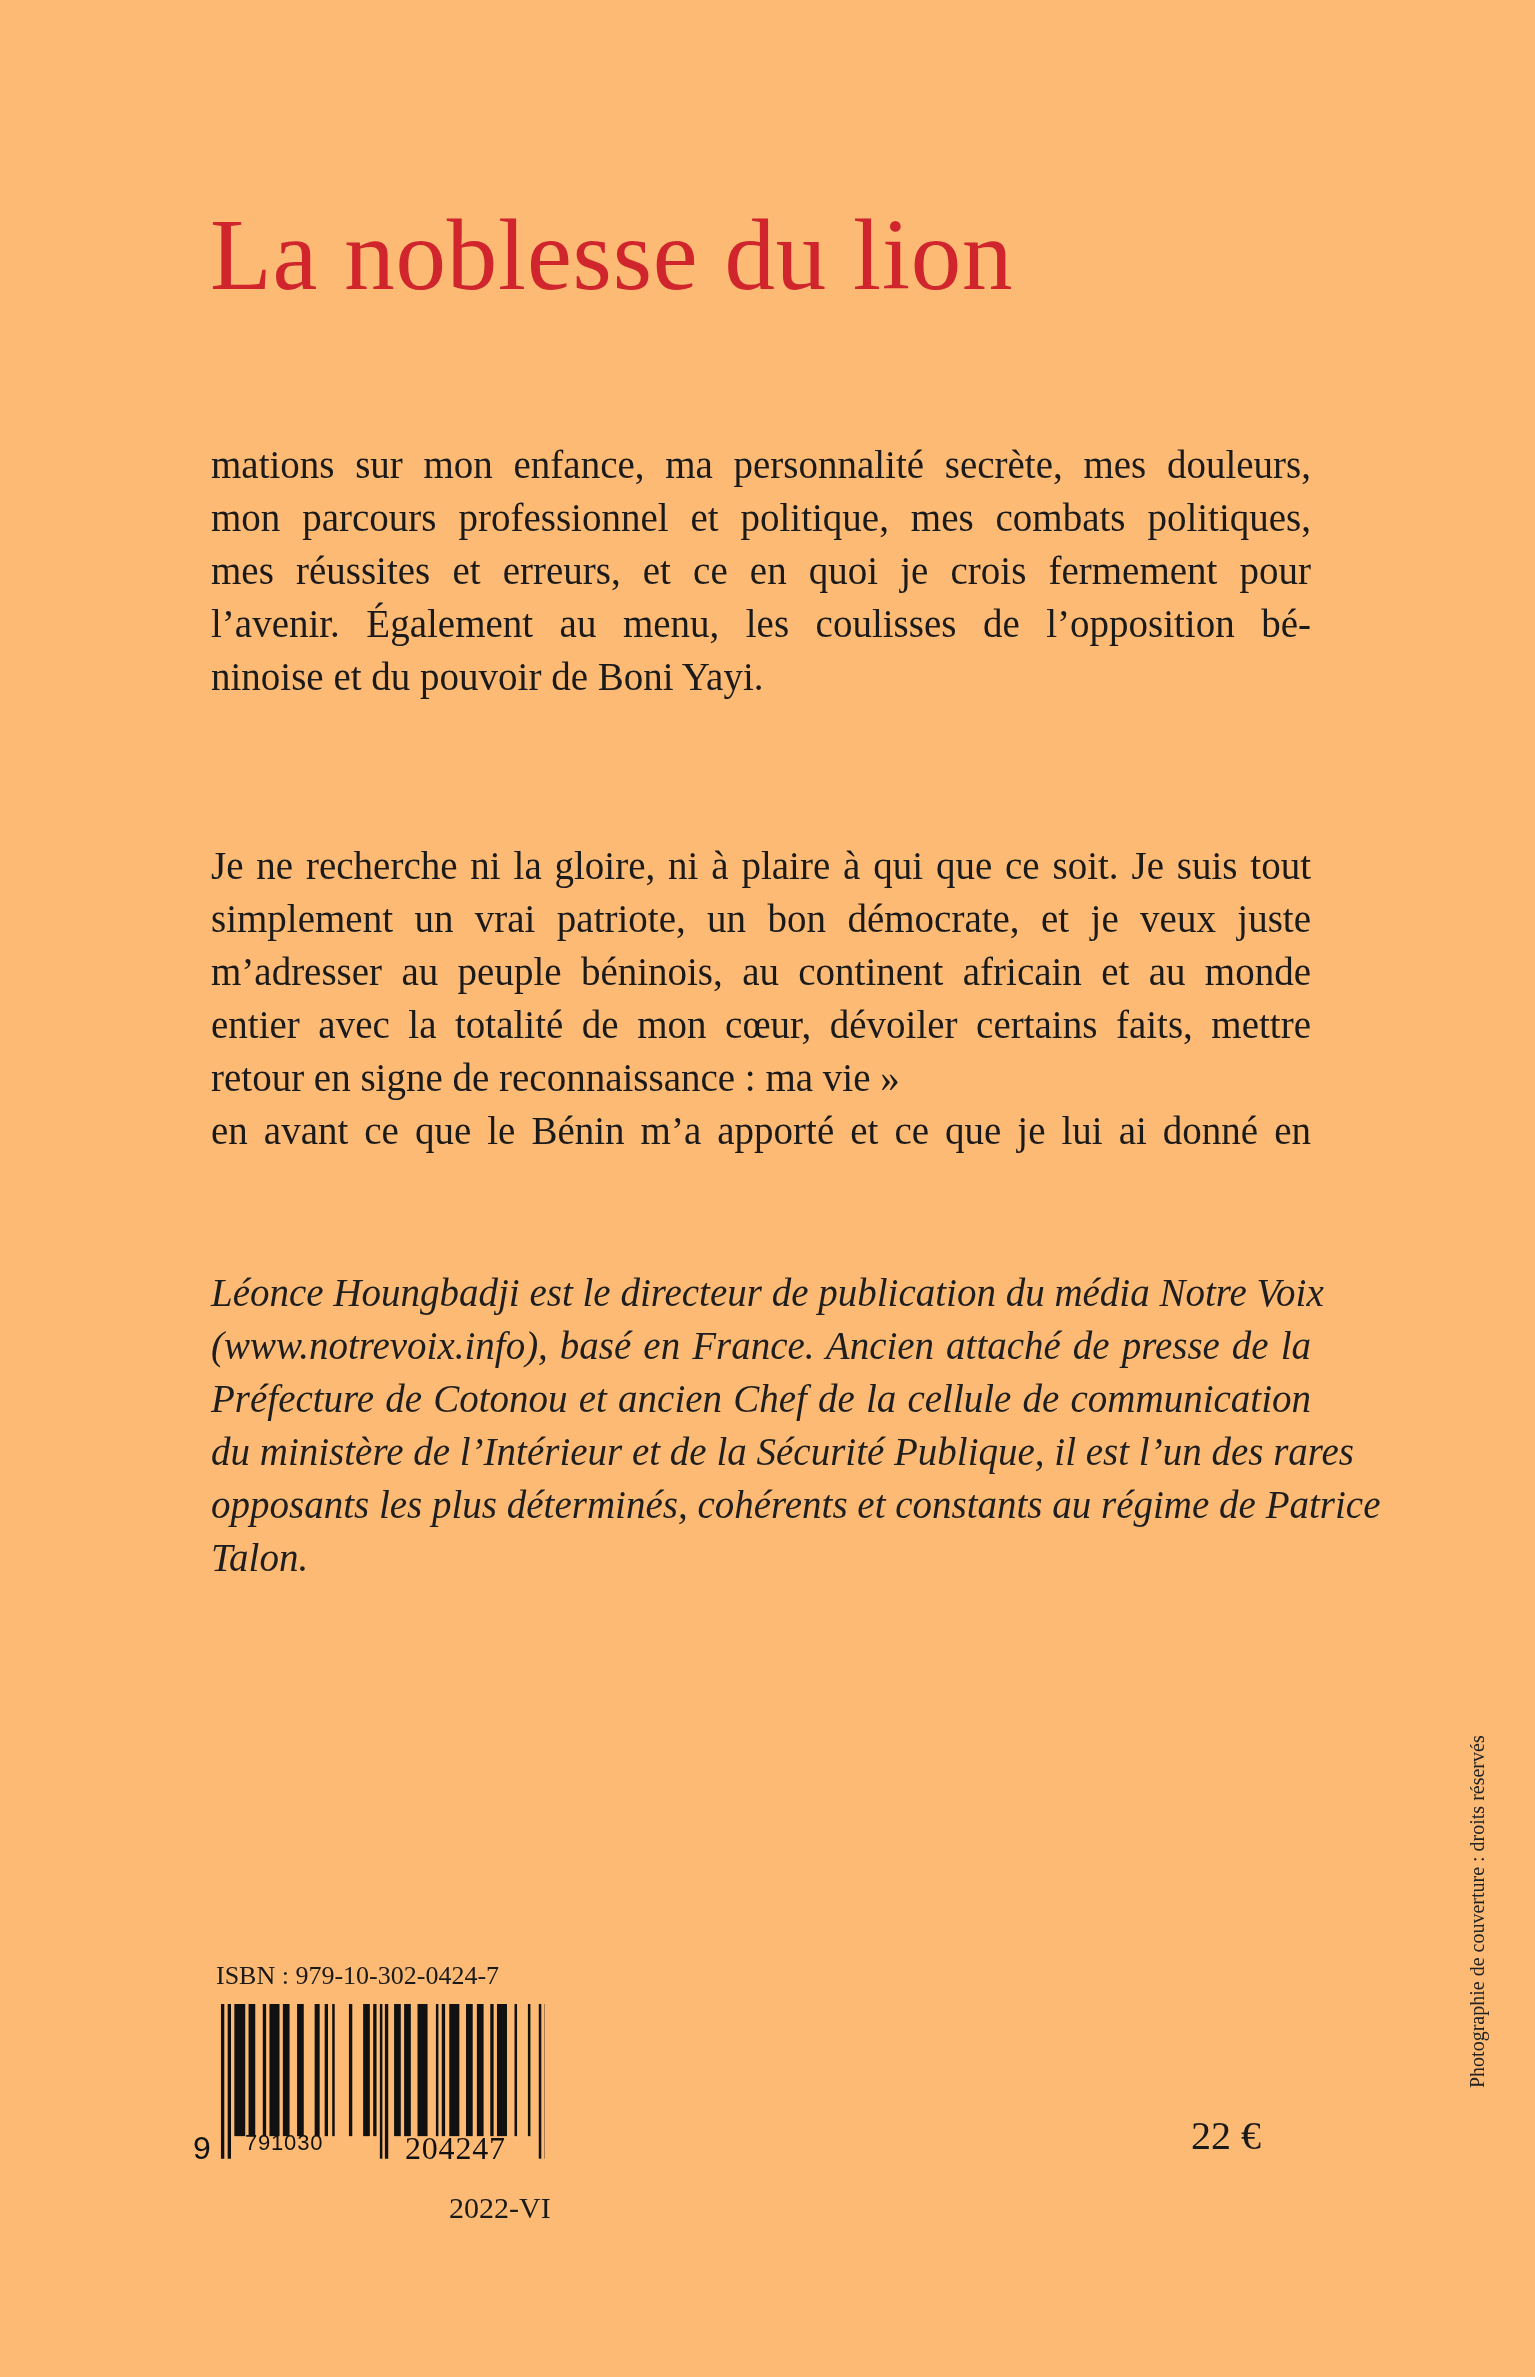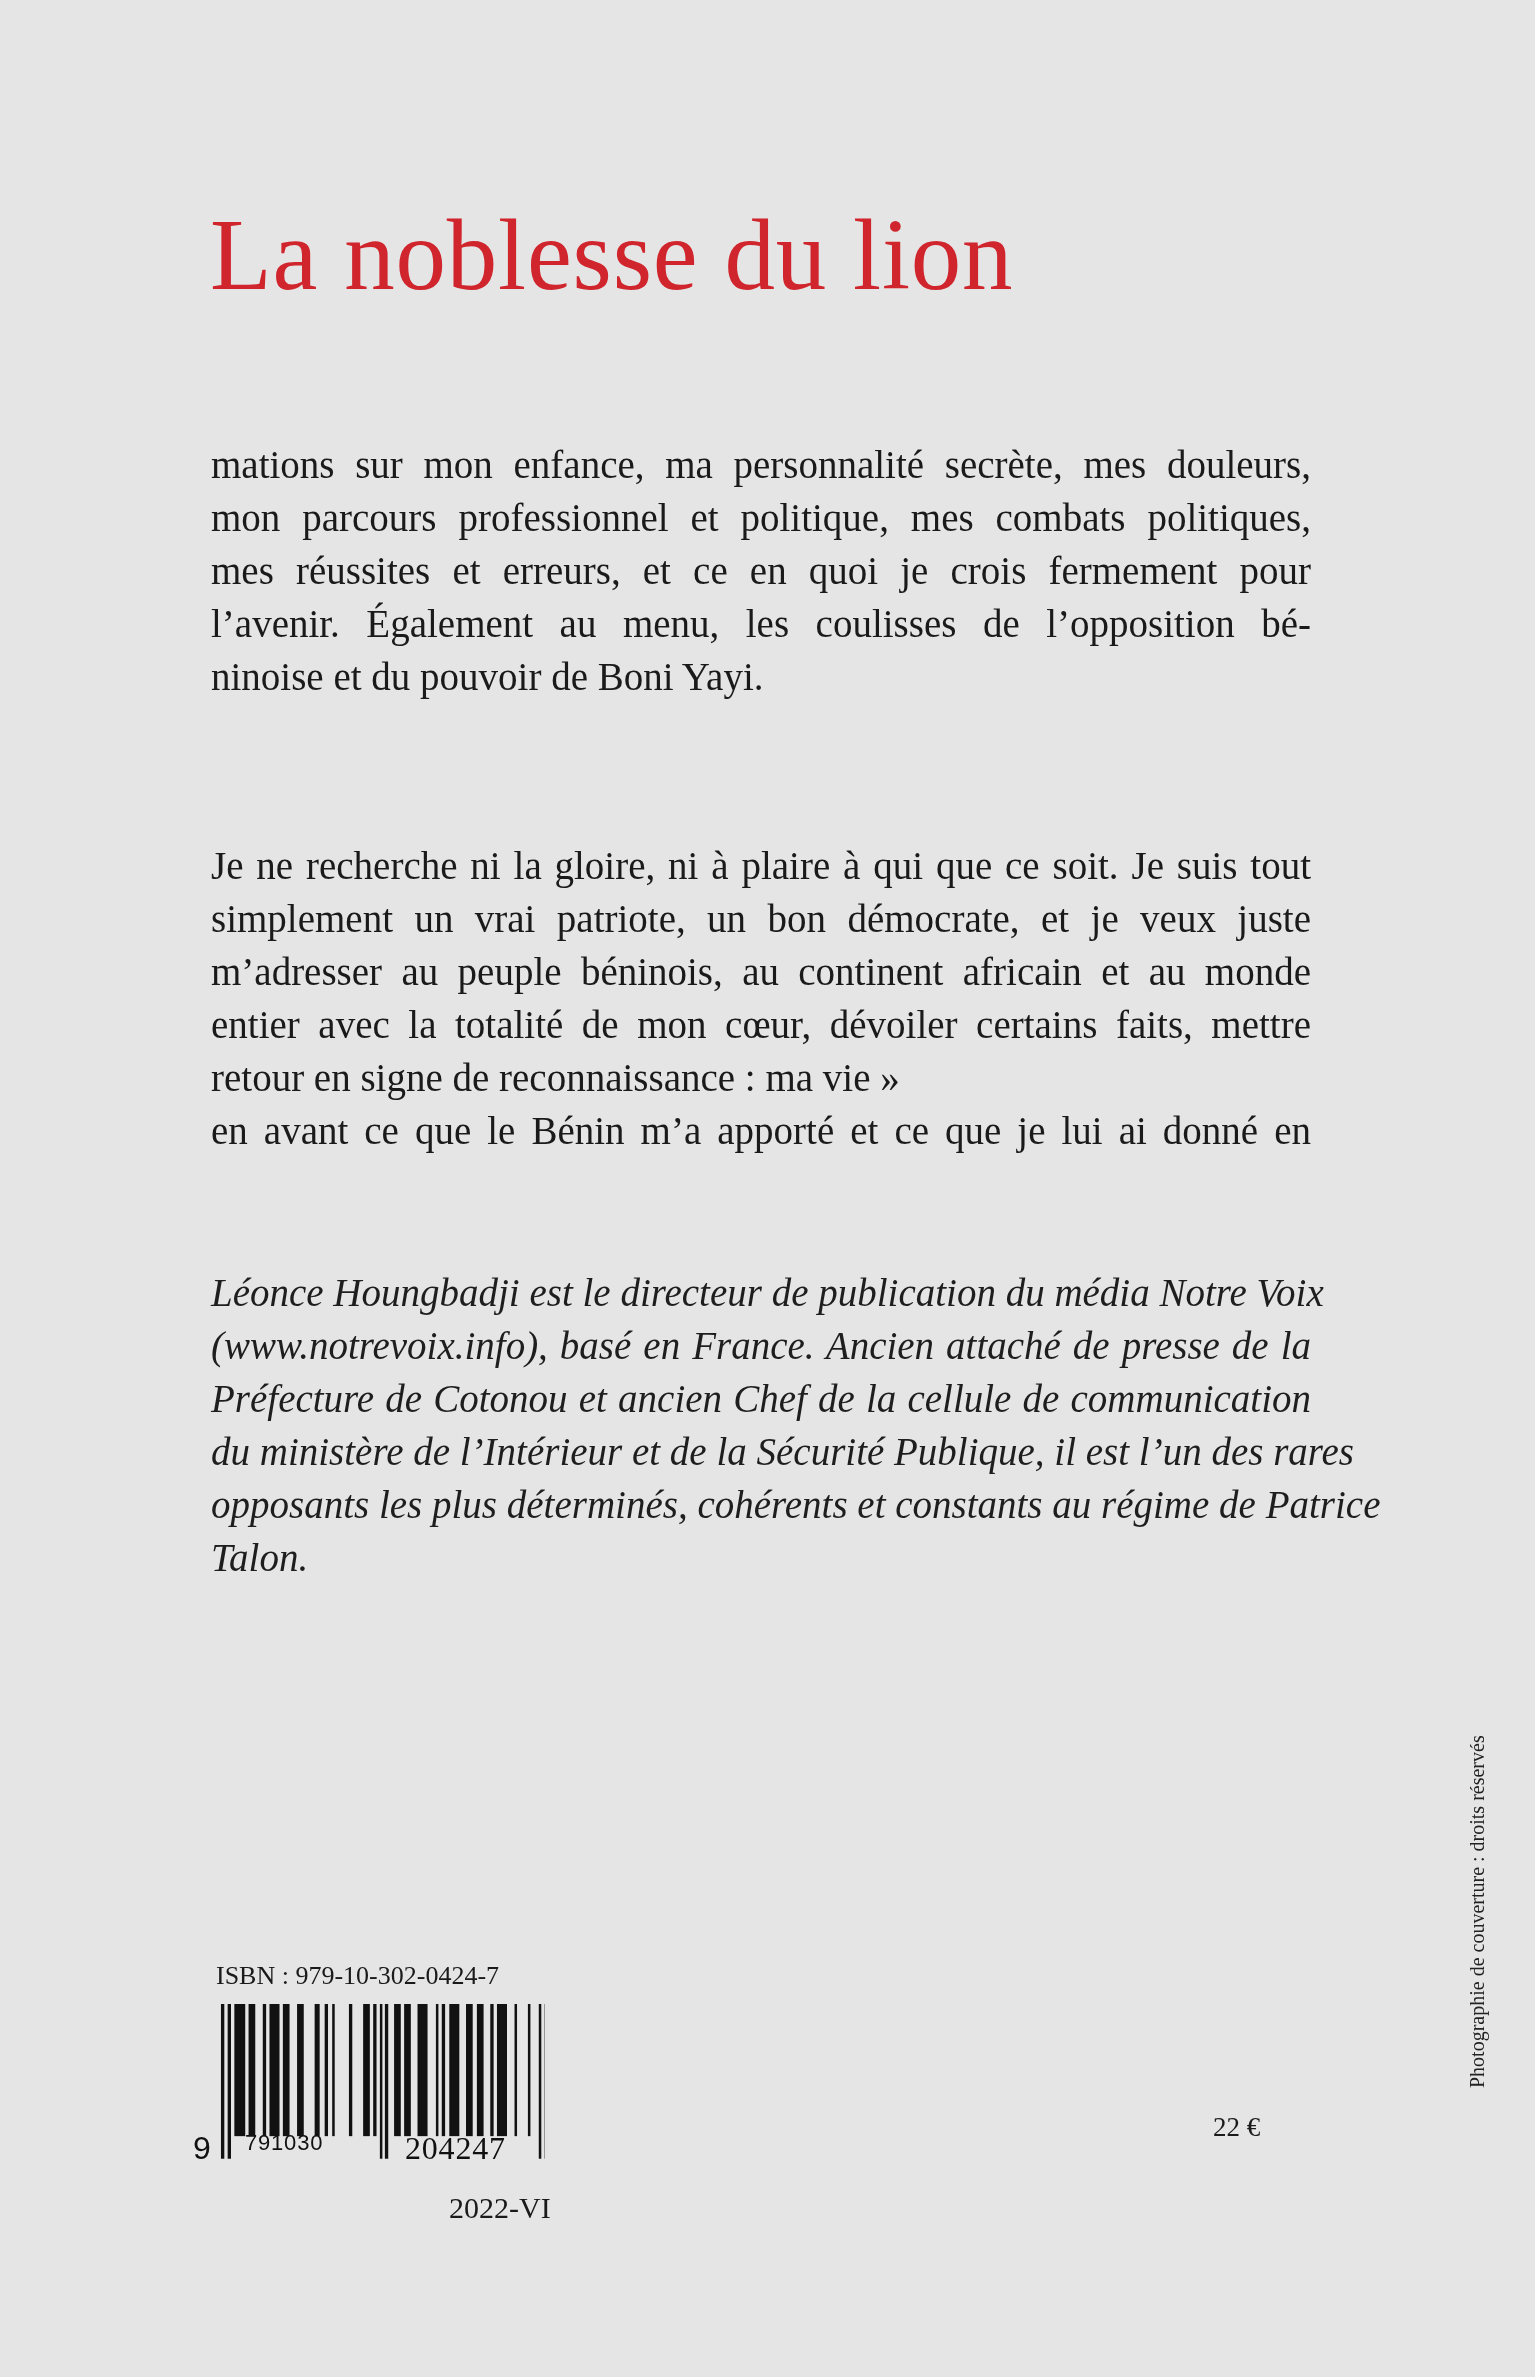--- a/index.html
+++ b/index.html
@@ -1,17 +1,17 @@
 <!DOCTYPE html>
 <html style="font-size:13.4px"><head>
 <meta charset="utf-8">
 <style>
   html, body { margin: 0; padding: 0; background: #ffffff; }
   body { width: 1536px; height: 2377px; position: relative; overflow: hidden; }
-  .page { position: absolute; left: 0; top: 0; width: 1536px; height: 2377px; background: #e5e5e5; }
+  .page { position: absolute; left: 0; top: 0; width: 1536px; height: 2377px; background: #fdba74; }
   .title {
     position: absolute; left: 210px; top: 197px; margin: 0;
     font-family: "Liberation Serif", "DejaVu Serif", serif;
     font-weight: normal; font-size: 101px; line-height: 117px;
     color: #d0252d; letter-spacing: 0.8px; white-space: nowrap;
   }
   .body-text {
     position: absolute; left: 211px; width: 1100px;
     font-family: "Liberation Serif", "DejaVu Serif", serif;
     font-size: 39px; line-height: 53px; color: #1a1a1a;
@@ -27,21 +27,21 @@
     font-family: "Liberation Serif", serif; font-size: 26px; color: #1a1a1a; white-space: nowrap;
   }
   .barcode { position: absolute; left: 193px; top: 2004px; width: 352px; height: 184px; }
   .barcode svg { display: block; }
   .edition {
     position: absolute; left: 449px; top: 2191px;
     font-family: "Liberation Serif", serif; font-size: 30px; color: #1a1a1a; white-space: nowrap;
   }
   .price {
     position: absolute; left: 1191px; top: 2112px;
-    font-family: "Liberation Serif", serif; font-size: 27px; color: #1a1a1a; white-space: nowrap; margin-left: 22px;
+    font-family: "Liberation Serif", serif; font-size: 40px; color: #1a1a1a; white-space: nowrap;
   }
   .credit {
     position: absolute; left: 1466px; top: 2088px;
     transform-origin: 0 0; transform: rotate(-90deg);
     font-family: "Liberation Serif", serif; font-size: 20px; color: #222222; white-space: nowrap;
   }
 </style>
 </head>
 <body>
 

